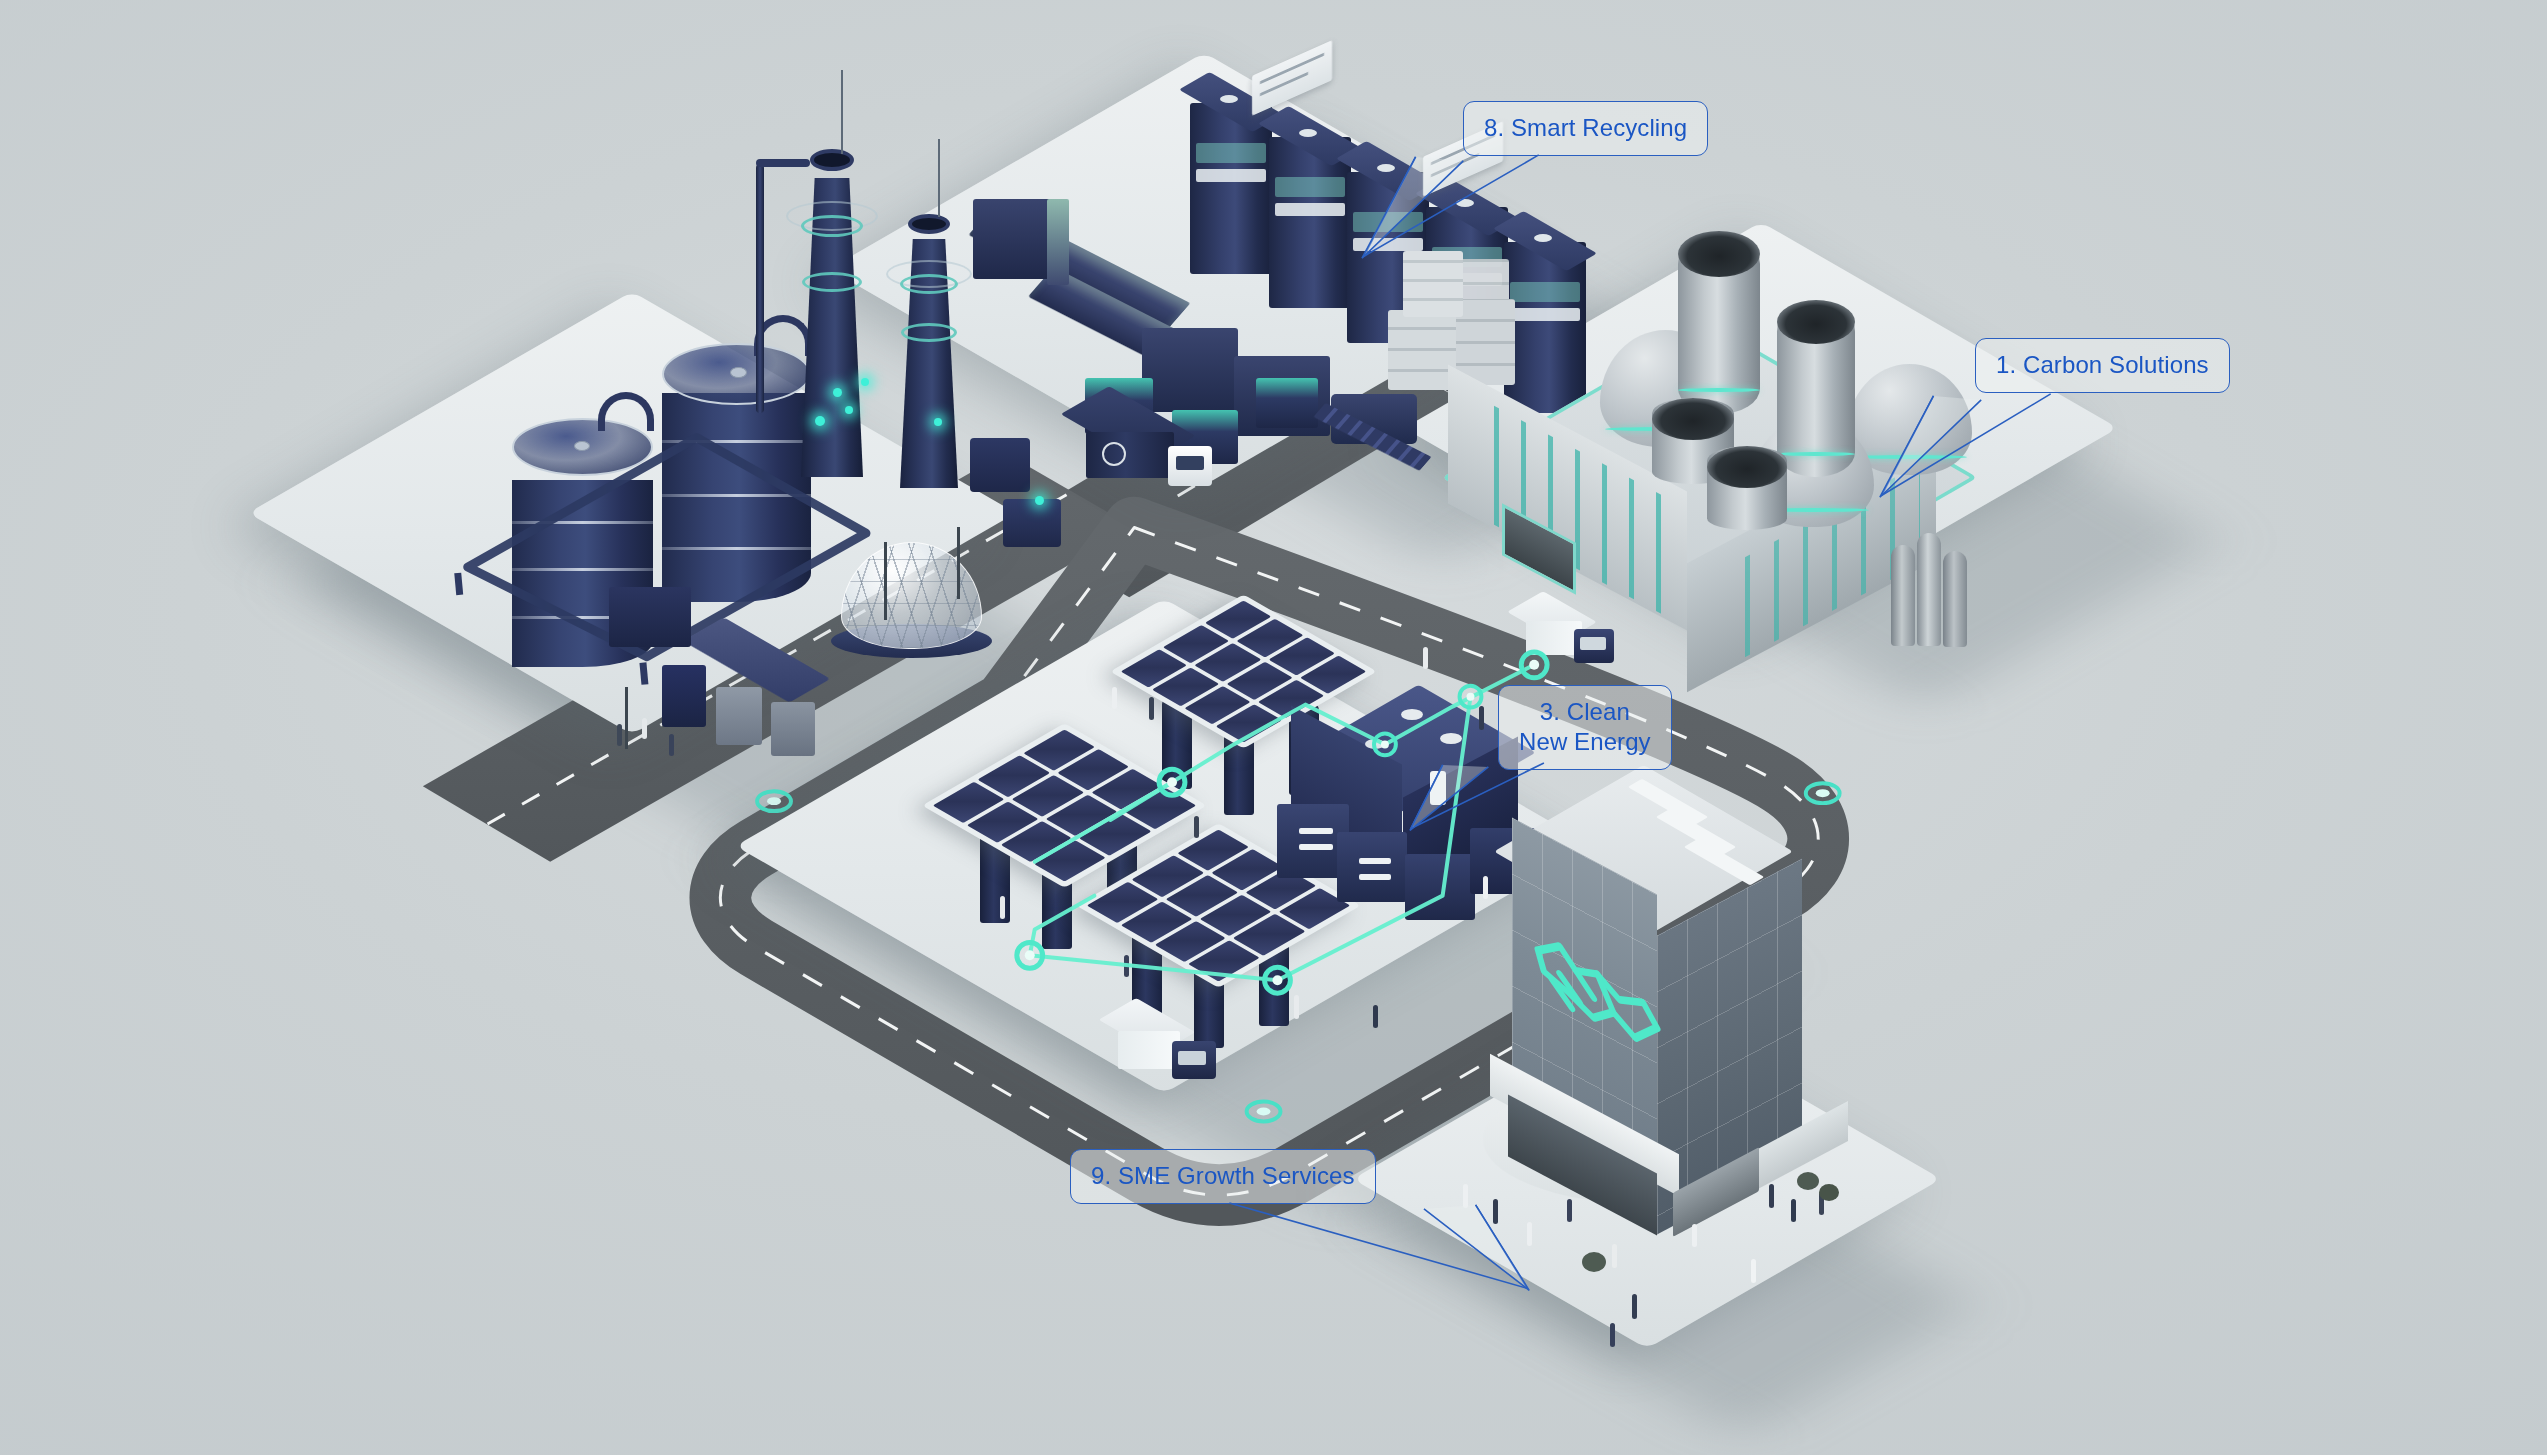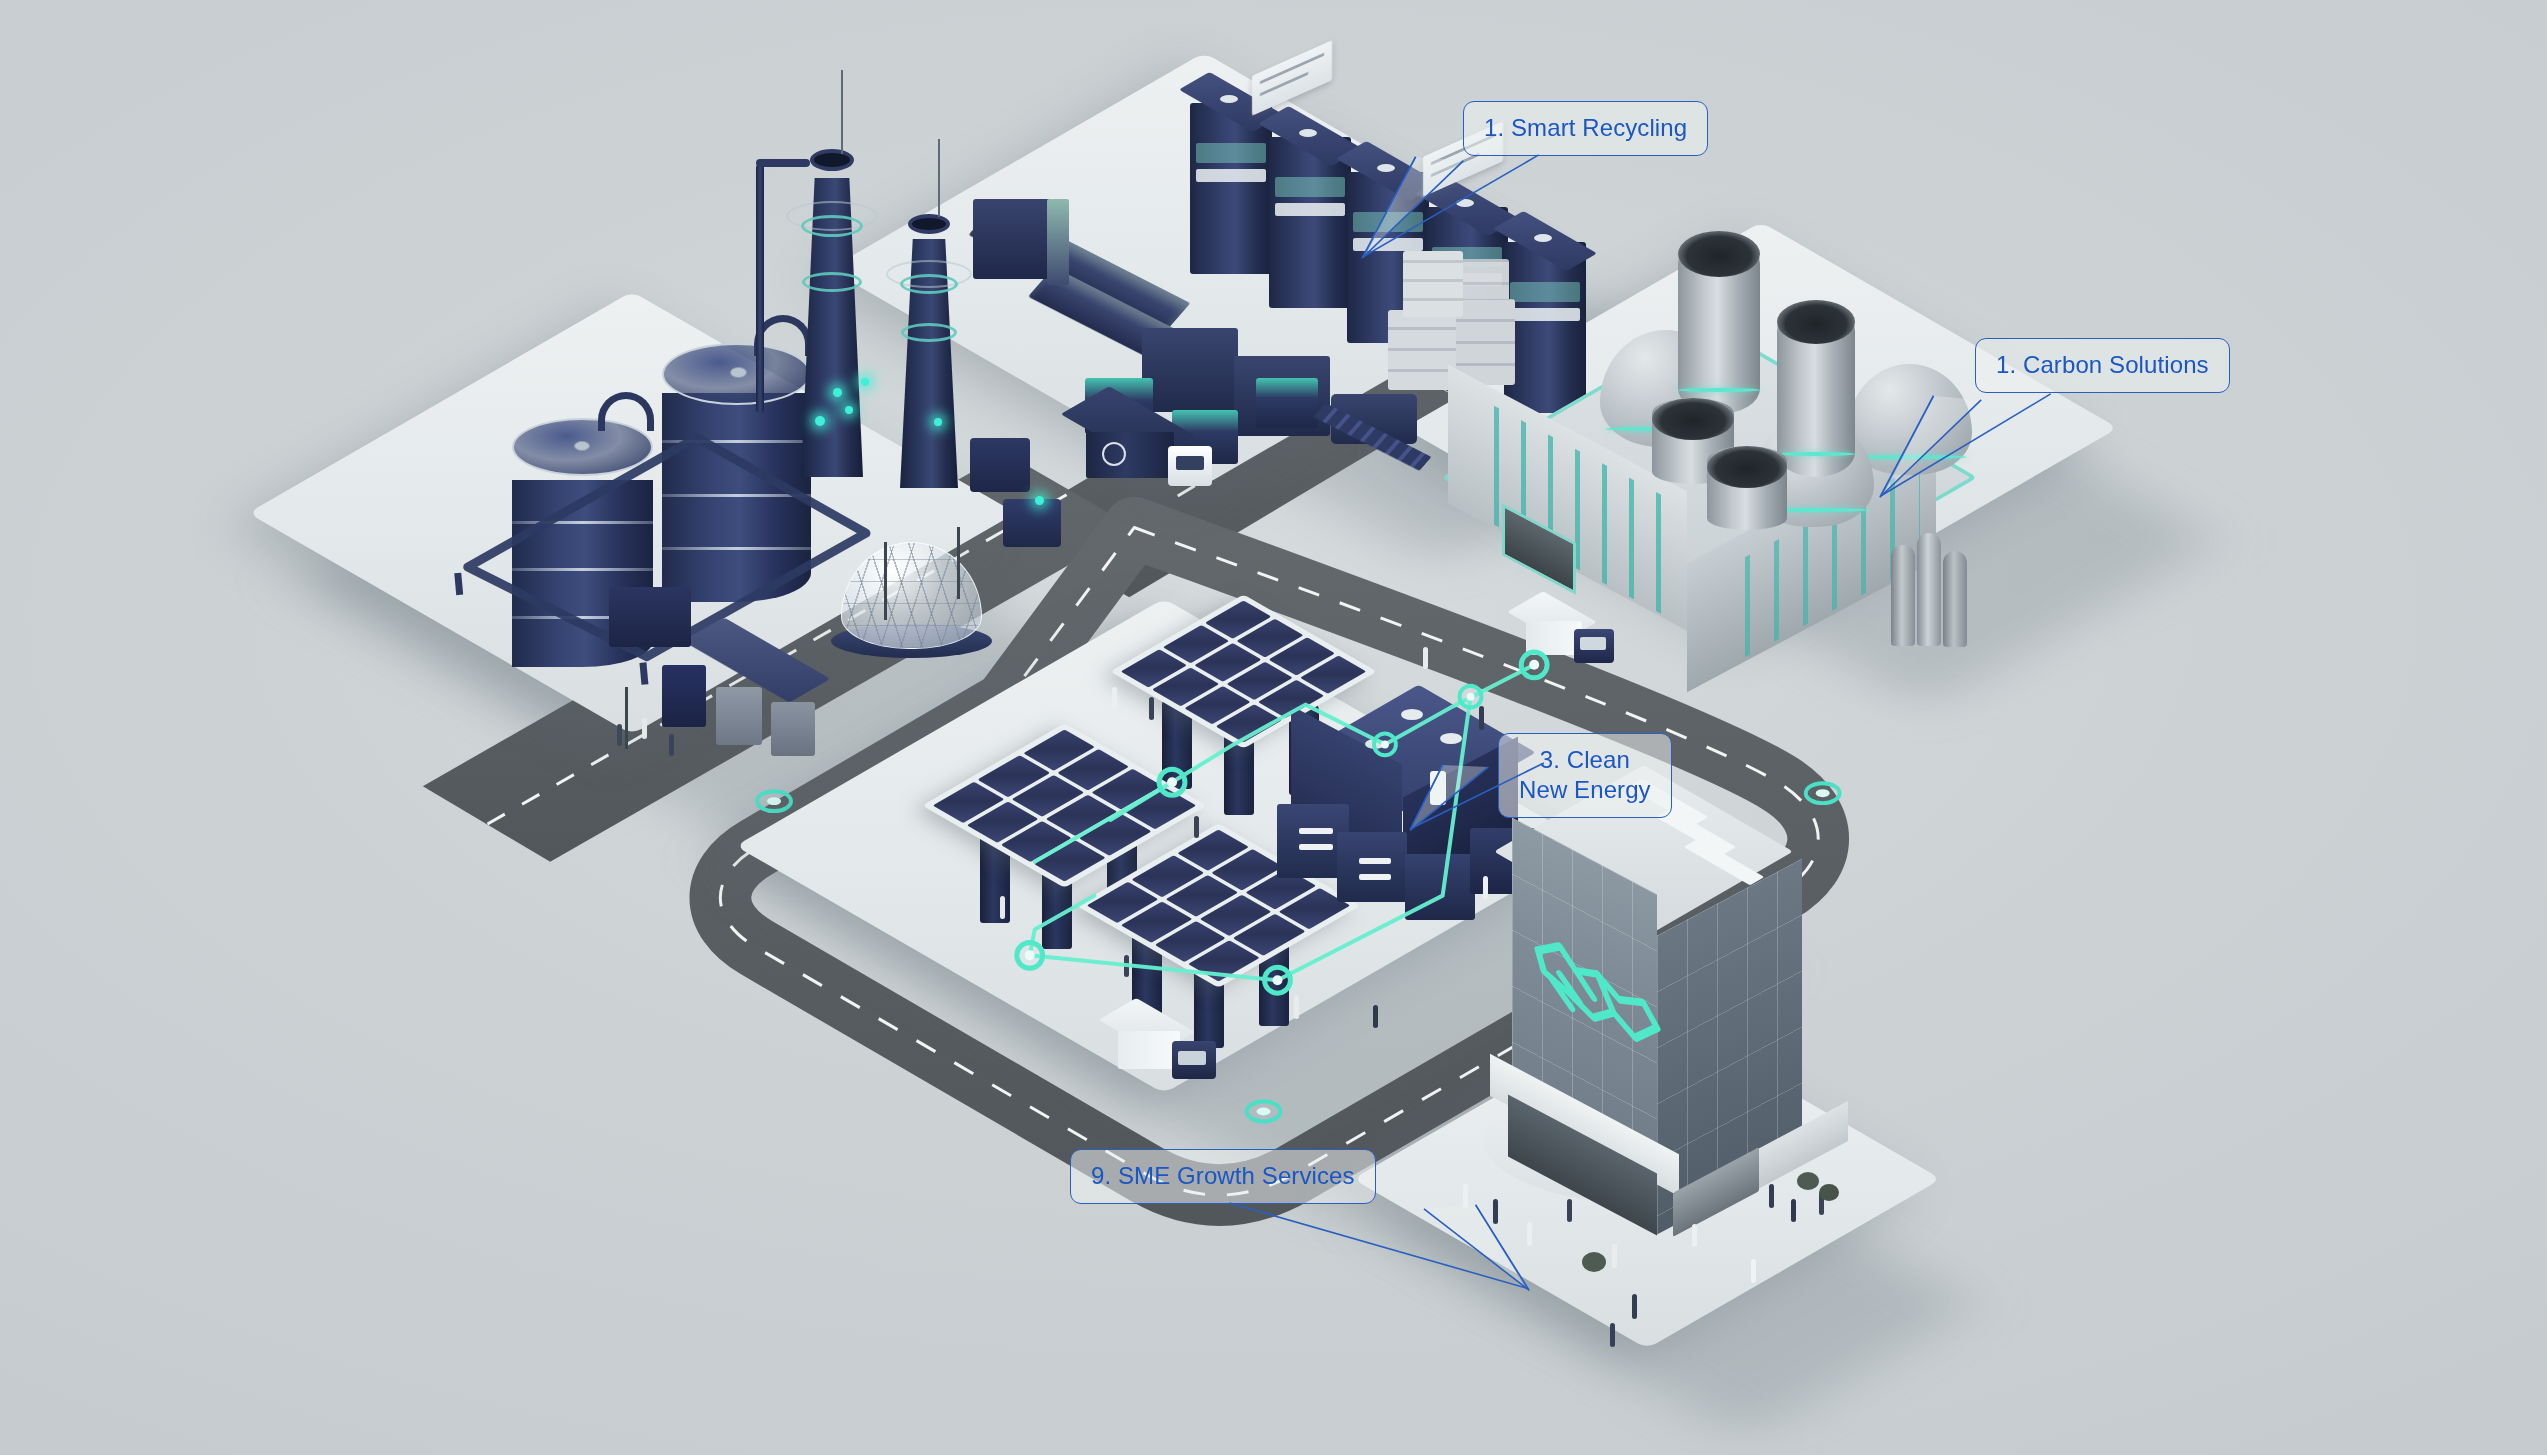--- a/index.html
+++ b/index.html
@@ -691,29 +691,29 @@
     <div class="person" style="left:1751px;top:1259px;height:24px;background:#f0f3f4;z-index:38"></div>
     <div class="person" style="left:1610px;top:1323px;height:24px;background:#36405a;z-index:38"></div>
 
     <div style="position:absolute;left:1582px;top:1252px;width:24px;height:20px;border-radius:50%;background:#4e5b52;z-index:38"></div>
     <div style="position:absolute;left:1797px;top:1172px;width:22px;height:18px;border-radius:50%;background:#4e5b52;z-index:38"></div>
     <div style="position:absolute;left:1819px;top:1184px;width:20px;height:17px;border-radius:50%;background:#485449;z-index:38"></div>
   </div>
 
 
   <div class="callout" style="left:1463px;top:101px;">
-    <div class="box">1. Smart Recycling</div>
+    <div class="box">8. Smart Recycling</div>
     <svg width="259" height="139" style="left:-159px;top:44px;" viewBox="0 0 260 140">
       <path d="M236,10 L60,112 M112,12 L60,112" stroke="#2a5fc0" stroke-width="1.6" fill="none"></path>
       <path d="M112,12 L58,114 L160,16" stroke="#2a5fc0" stroke-width="1.6" fill="rgba(236,240,241,.35)"></path>
     </svg>
   </div>
 
   <div class="callout" style="left:1498px;top:685px;">
-    <div class="box" style="min-width:119px;margin-top:48px;">3. Clean
+    <div class="box" style="min-width:119px;">3. Clean
 New Energy</div>
     <svg width="199" height="129" style="left:-129px;top:70px;" viewBox="0 0 200 130">
       <path d="M176,8 L42,74 M74,10 L42,74" stroke="#2a5fc0" stroke-width="1.6" fill="none"></path>
       <path d="M74,10 L41,76 L120,12" stroke="#2a5fc0" stroke-width="1.6" fill="rgba(236,240,241,.35)"></path>
     </svg>
   </div>
 
   <div class="callout" style="left:1975px;top:338px;">
     <div class="box">1. Carbon Solutions</div>
     <svg width="259" height="139" style="left:-169px;top:48px;" viewBox="0 0 260 140">

